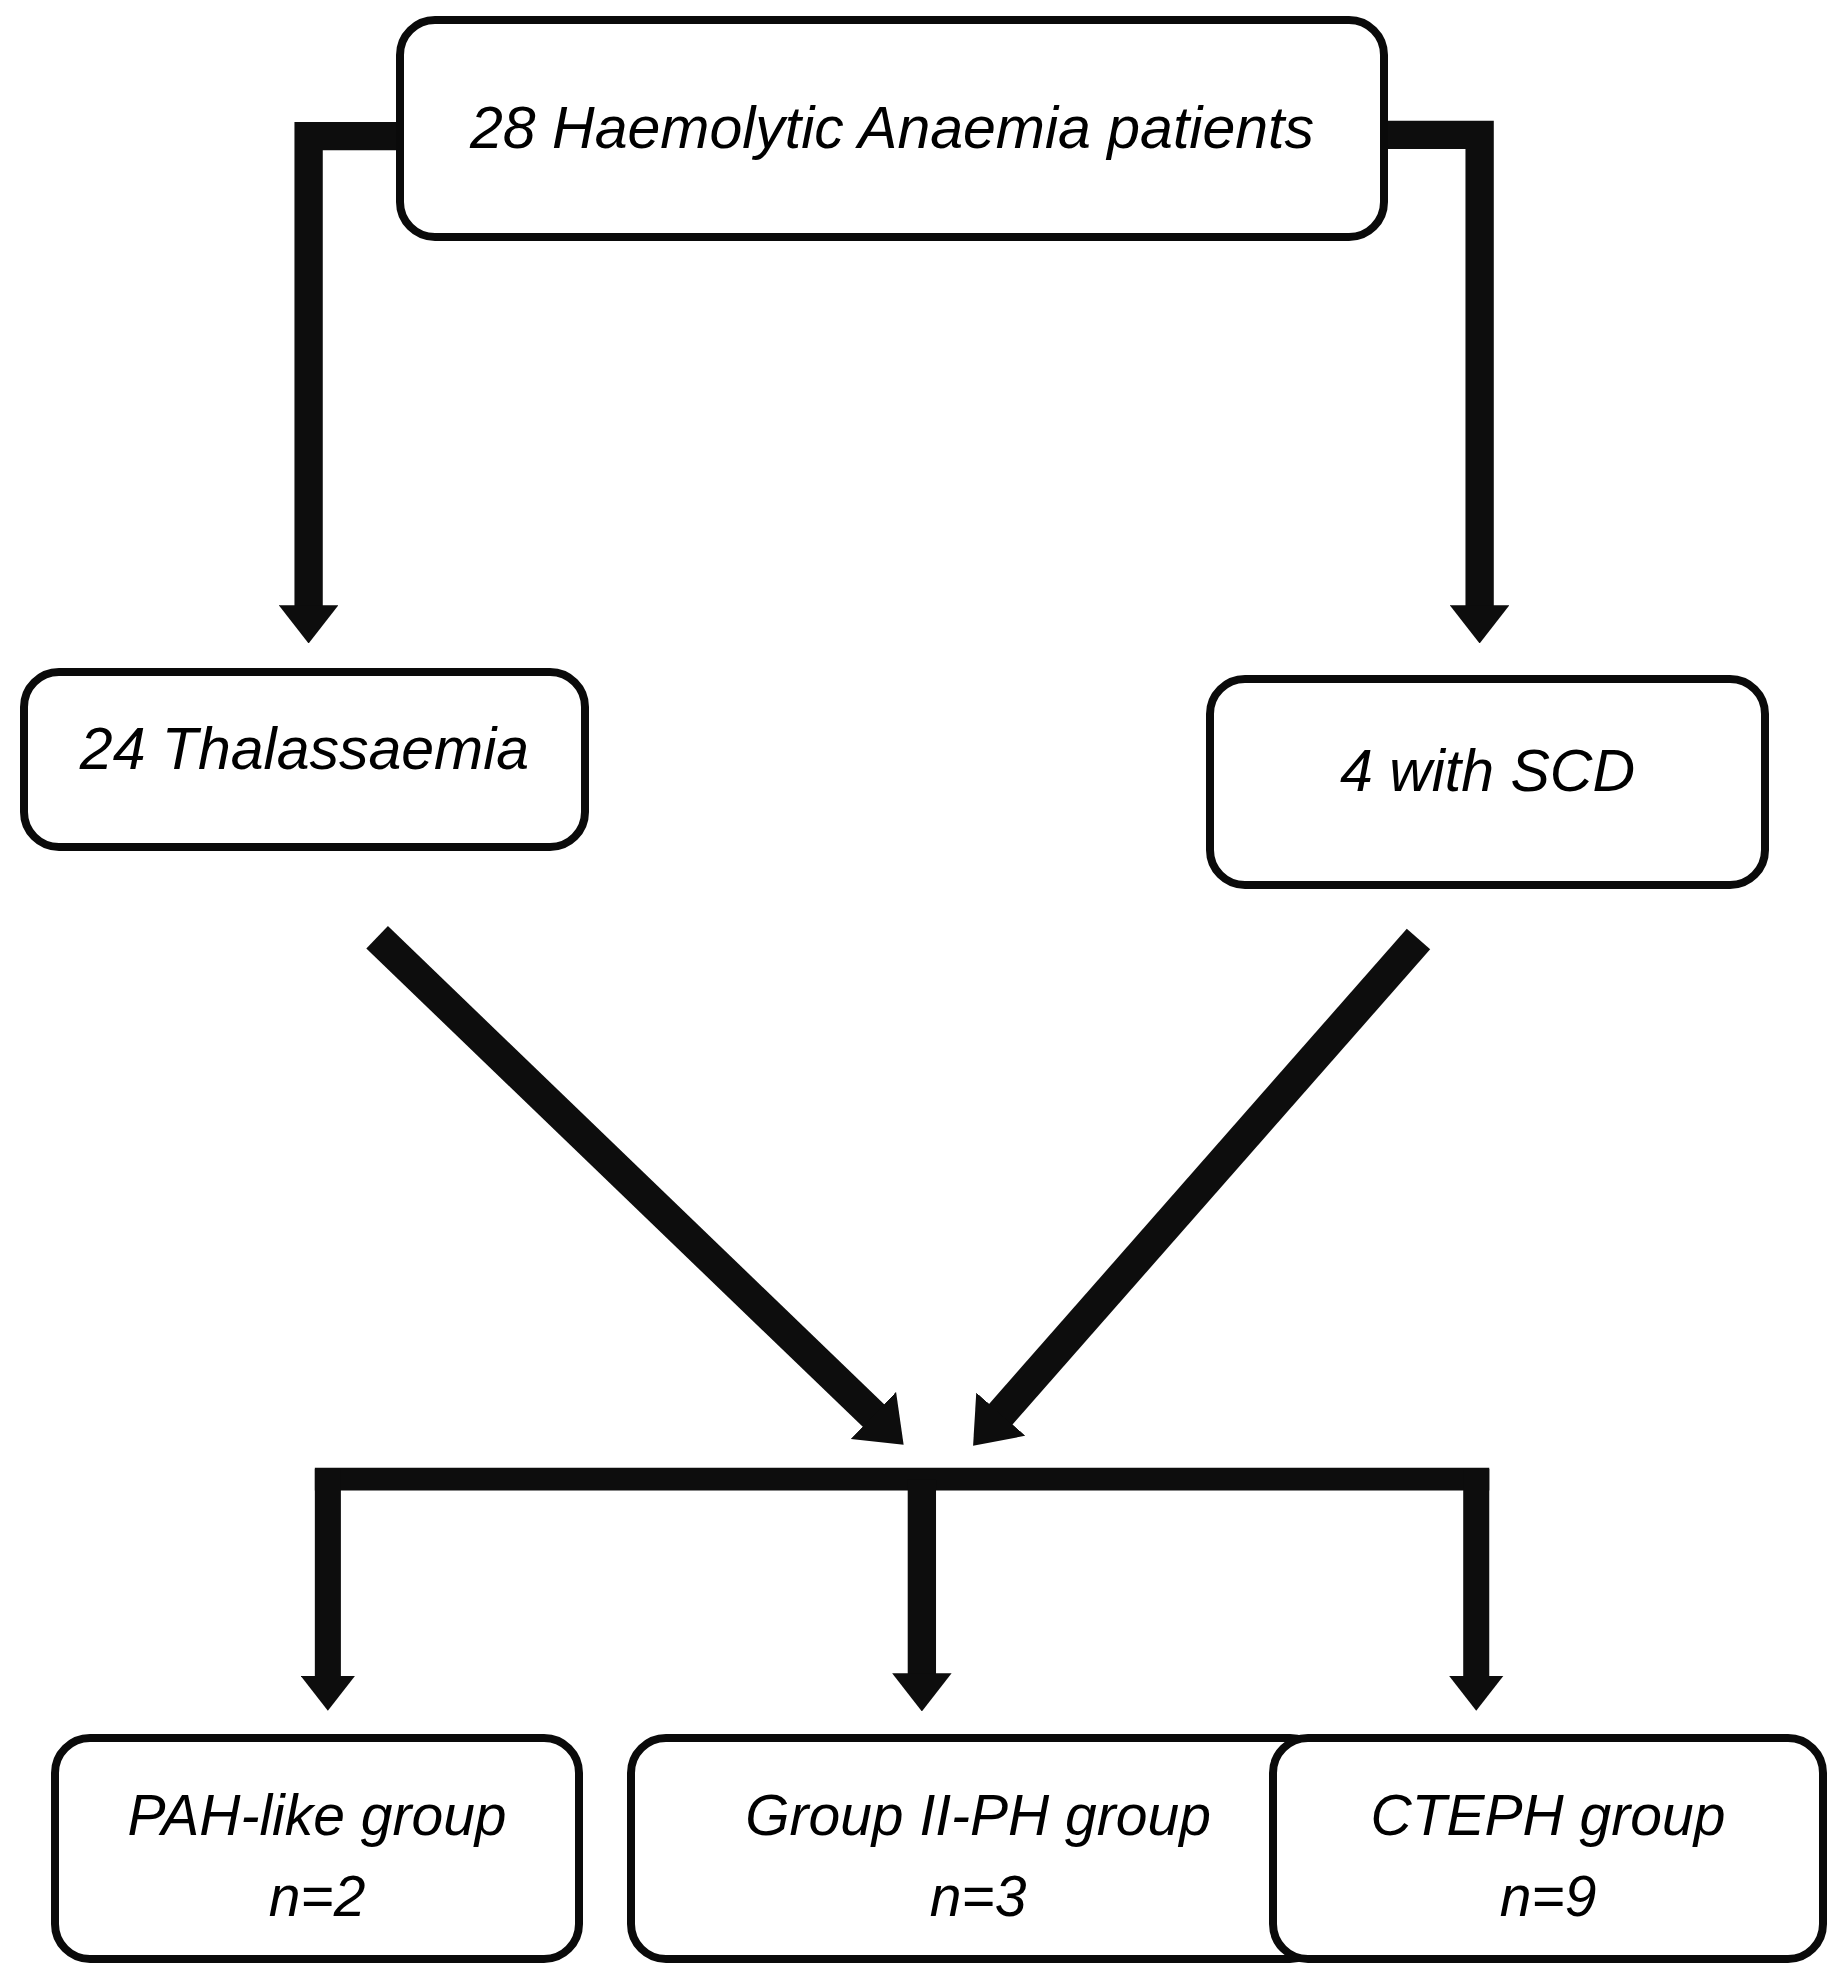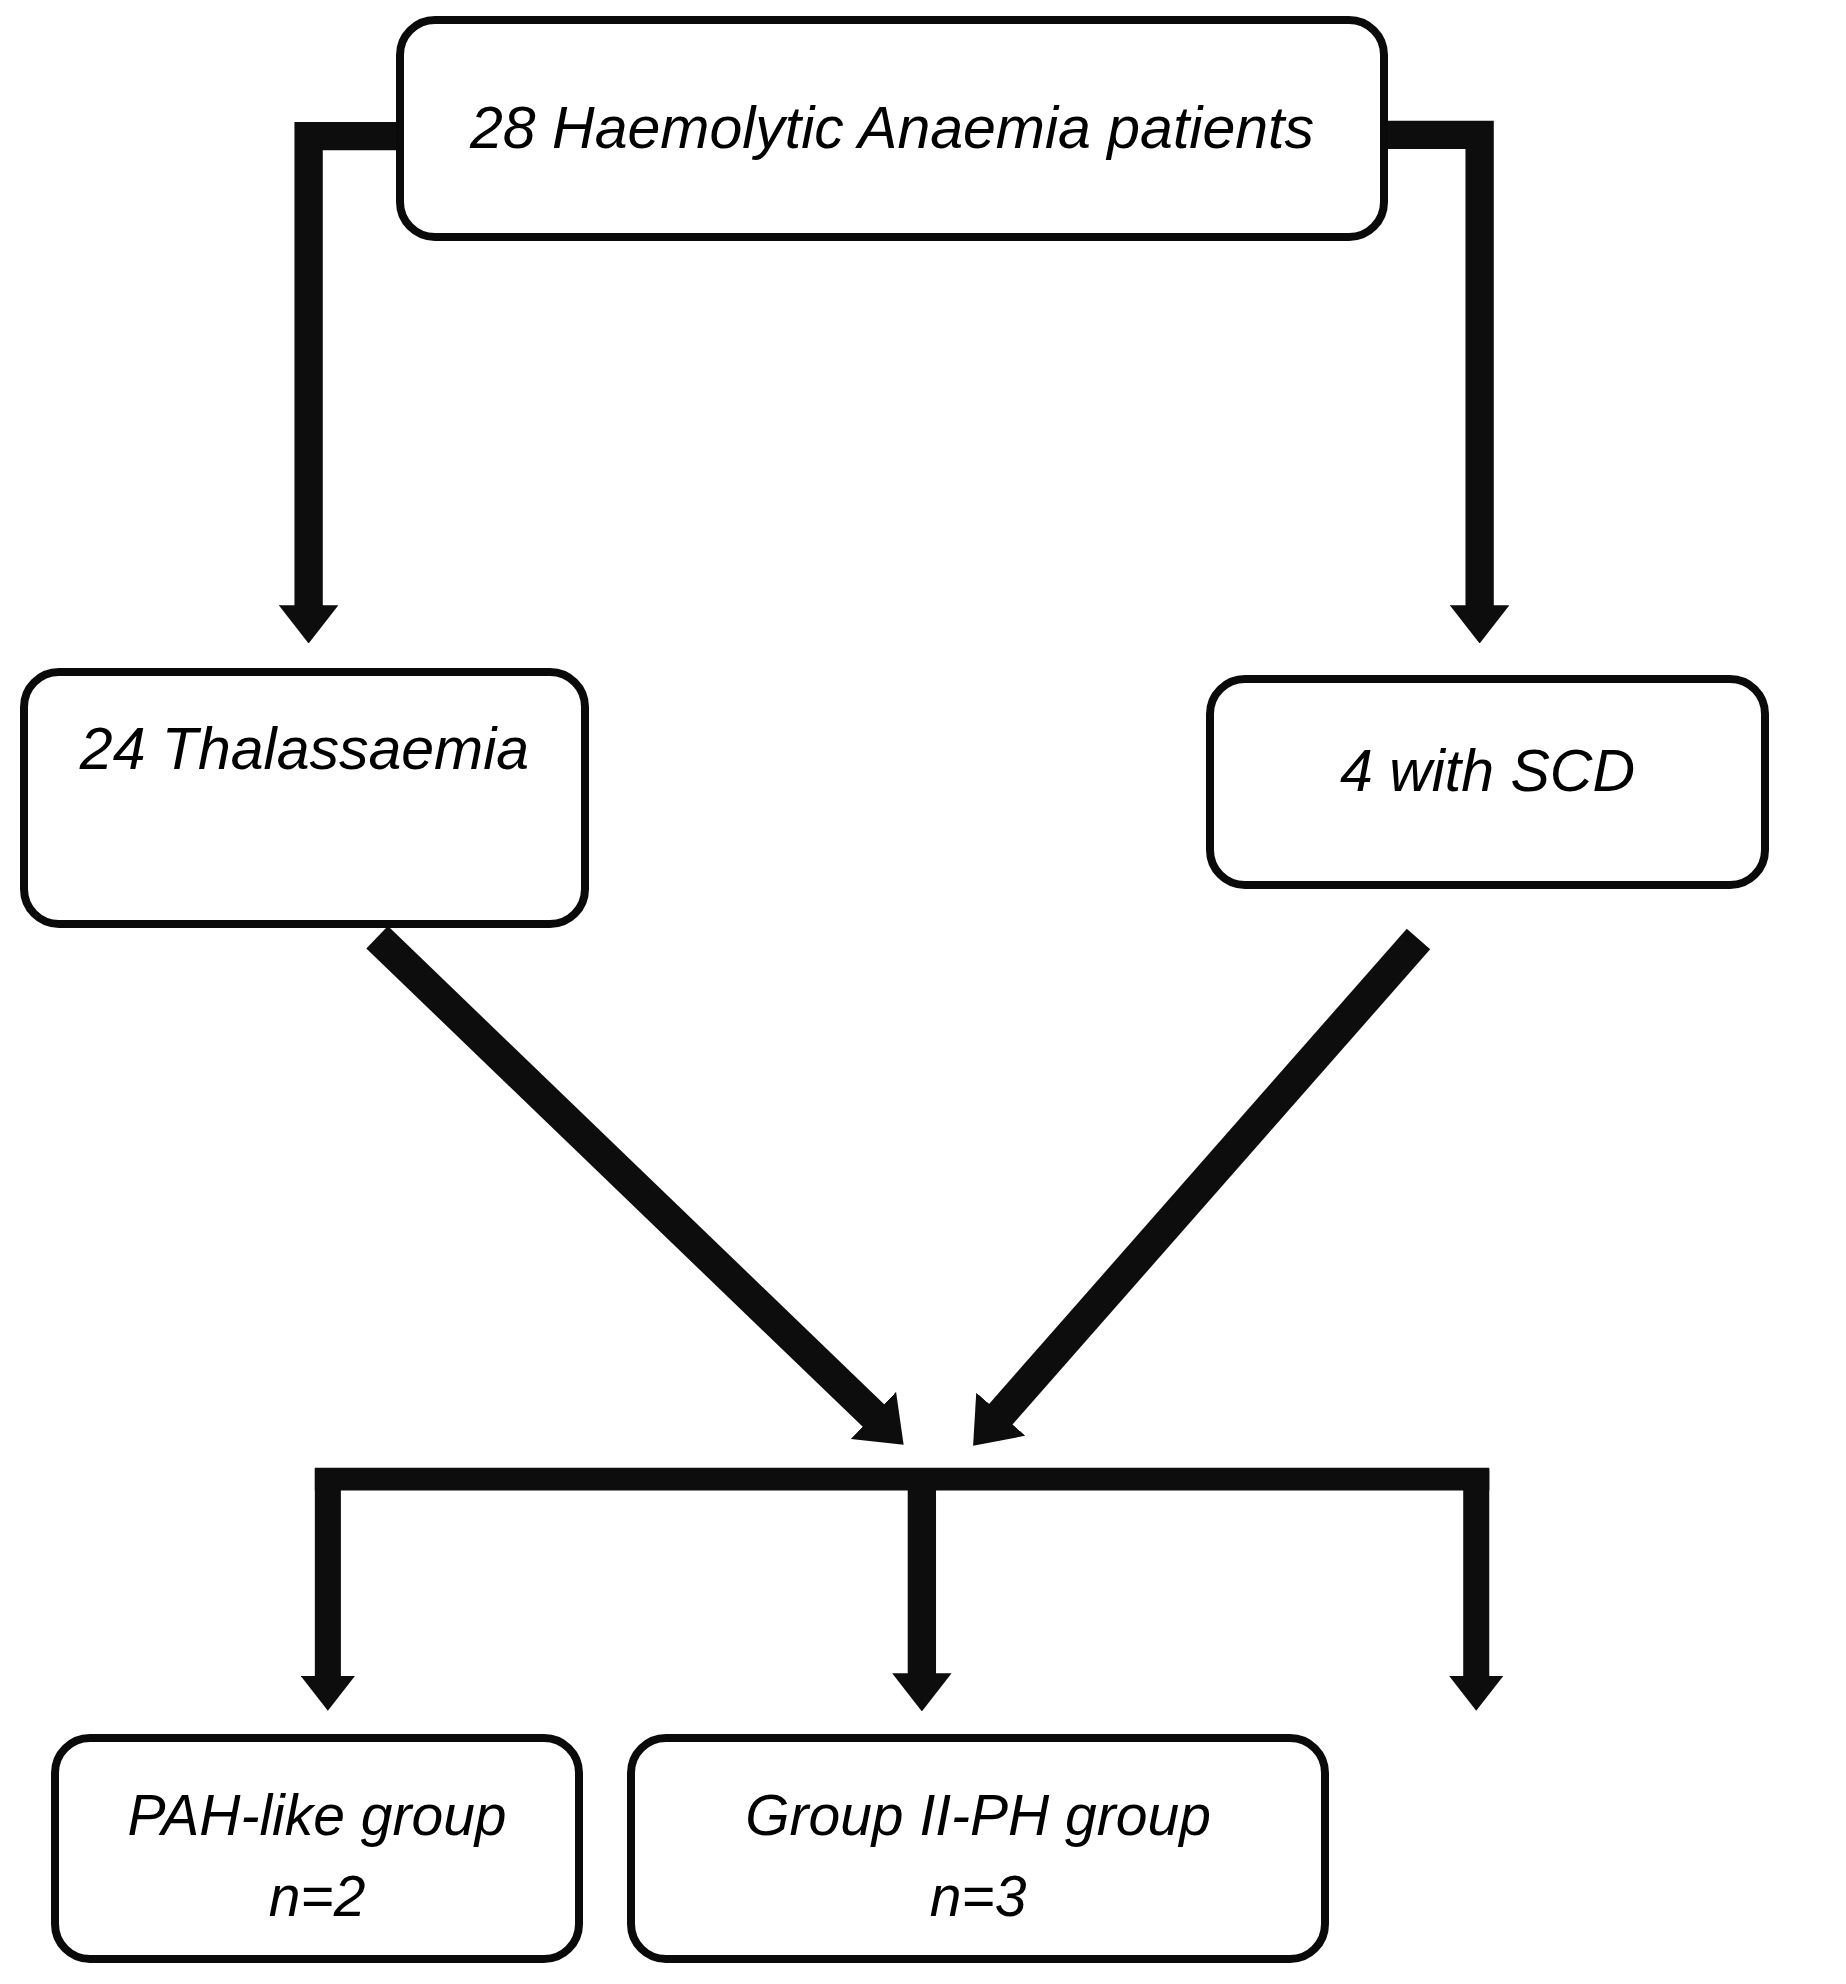--- a/index.html
+++ b/index.html
@@ -45,21 +45,21 @@
   }
   
   #node-total {
     left: 396px; top: 16px;
     width: 992px; height: 225px;
     justify-content: center;
   }
   
   #node-thalassaemia {
     left: 20px; top: 668px;
-    width: 569px; height: 260px;
+    width: 569px; height: 183px;
     justify-content: flex-start;
     padding-top: 37px;
   }
   #node-scd {
     left: 1206px; top: 675px;
     width: 563px; height: 214px;
     justify-content: flex-start;
     padding-top: 52px;
   }
   
@@ -121,15 +121,19 @@
   <div class="node bottom-node" id="node-pah">
     <span class="node-label">PAH-like group</span>
     <span class="node-count">n=2</span>
   </div>
 
   <div class="node bottom-node" id="node-group2">
     <span class="node-label">Group II-PH group</span>
     <span class="node-count">n=3</span>
   </div>
 
+  <div class="node bottom-node" id="node-cteph">
+    <span class="node-label">CTEPH group</span>
+    <span class="node-count">n=9</span>
+  </div>
 
 </div>
 
 
 </body></html>

